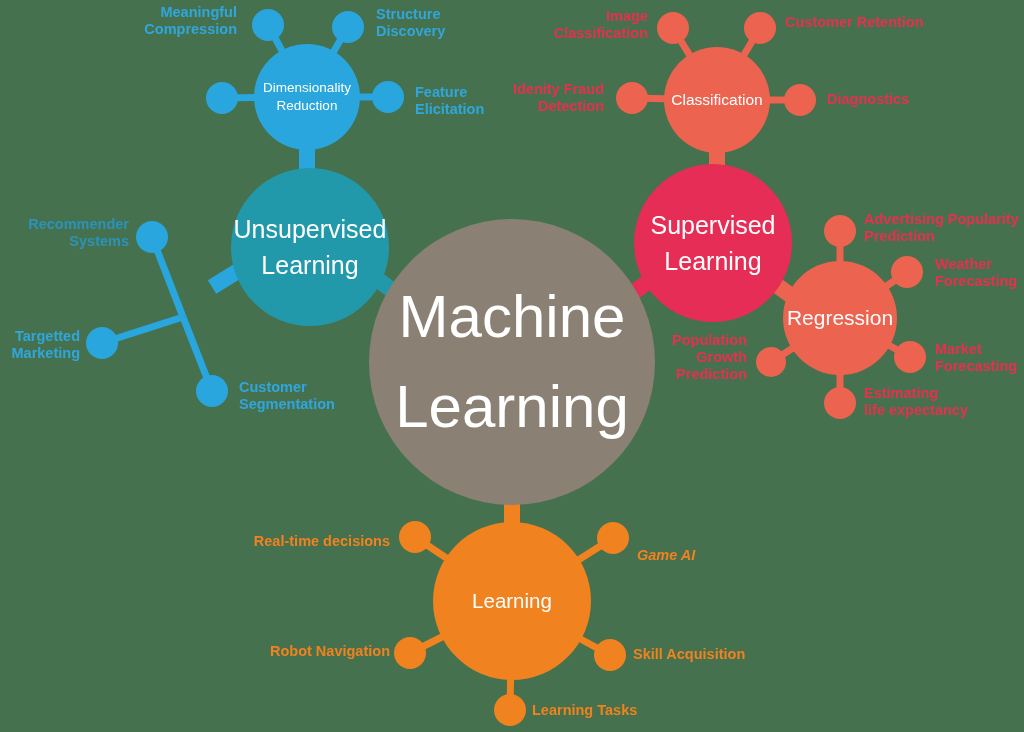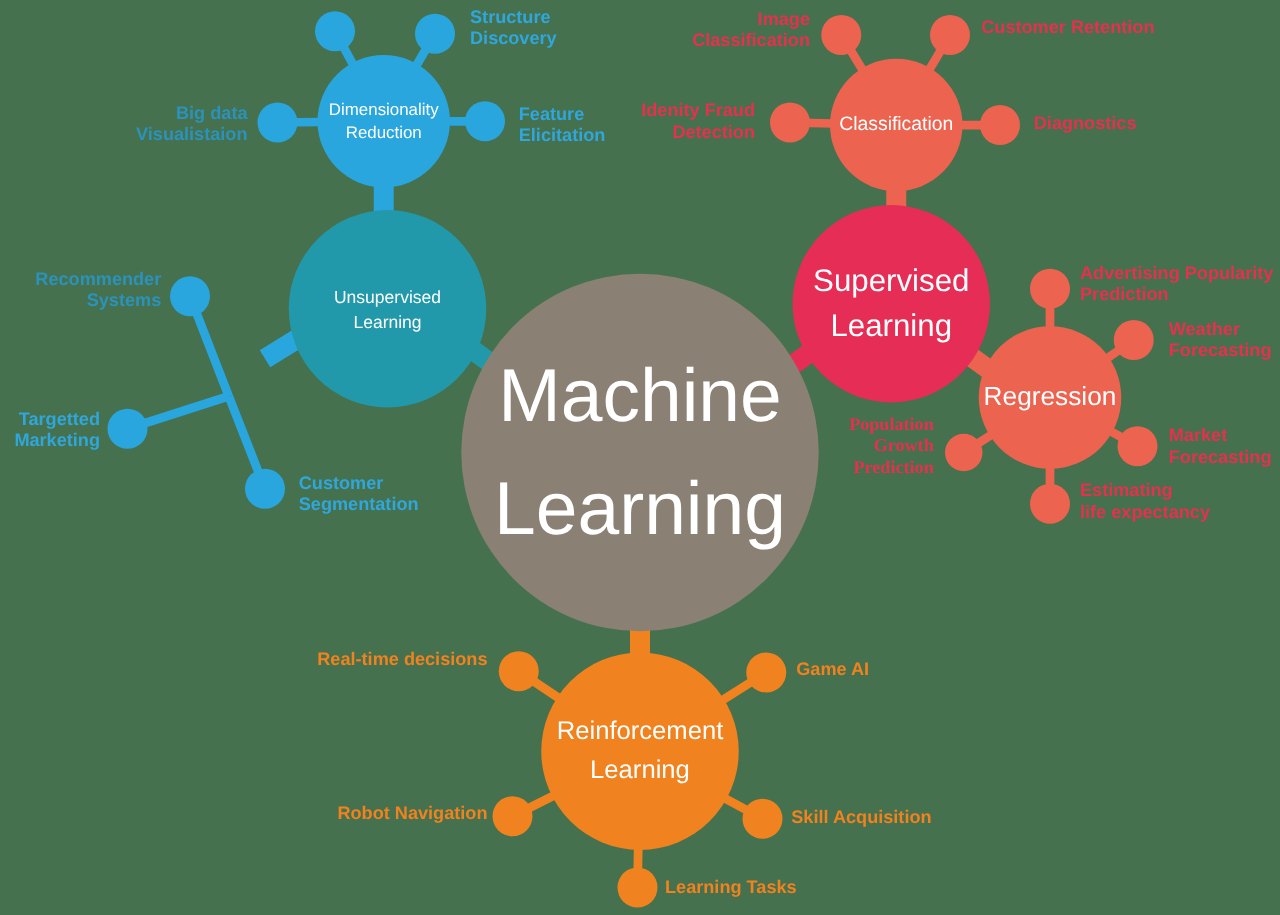--- a/index.html
+++ b/index.html
@@ -114,46 +114,45 @@
     <div>Dimensionality</div>
     <div>Reduction</div>
   </div>
   <div class="bubble" style="left:664px;top:47px;width:106px;height:106px;background:var(--salmon);font-size:15.5px;">
     <div>Classification</div>
   </div>
   <div class="bubble" style="left:783px;top:261px;width:114px;height:114px;background:var(--salmon);font-size:21px;">
     <div>Regression</div>
   </div>
 
-  <div class="bubble" style="left:231px;top:168px;width:158px;height:158px;background:var(--teal);font-size:14px;line-height:1.45;">
+  <div class="bubble" style="left:231px;top:168px;width:158px;height:158px;background:var(--teal);font-size:25px;line-height:1.45;">
     <div>Unsupervised</div>
     <div>Learning</div>
   </div>
   <div class="bubble" style="left:634px;top:164px;width:158px;height:158px;background:var(--crimson);font-size:25px;line-height:1.45;">
     <div>Supervised</div>
     <div>Learning</div>
   </div>
   <div class="bubble" style="left:433px;top:522px;width:158px;height:158px;background:var(--orange);font-size:20.5px;line-height:1.5;">
-    <div>Reinforcement</div>
     <div>Learning</div>
   </div>
 
   <div class="bubble" style="left:369px;top:219px;width:286px;height:286px;background:var(--center-circle);font-size:60px;line-height:1.5;">
     <div>Machine</div>
     <div>Learning</div>
   </div>
 
+  <div class="lbl right c-blue" style="right:787px;top:4px;">
+    <div>Meaningful</div>
+    <div>Compression</div>
+  </div>
   <div class="lbl c-blue" style="left:376px;top:6px;">
     <div>Structure</div>
     <div>Discovery</div>
   </div>
-  <div class="lbl right c-teal" style="right:826px;top:83px;">
-    <div>Big data</div>
-    <div>Visualistaion</div>
-  </div>
   <div class="lbl c-blue" style="left:415px;top:84px;">
     <div>Feature</div>
     <div>Elicitation</div>
   </div>
   <div class="lbl right c-teal" style="right:895px;top:216px;">
     <div>Recommender</div>
     <div>Systems</div>
   </div>
   <div class="lbl right c-blue" style="right:944px;top:328px;">
     <div>Targetted</div>
@@ -187,30 +186,30 @@
     <div>Forecasting</div>
   </div>
   <div class="lbl c-red" style="left:935px;top:341px;">
     <div>Market</div>
     <div>Forecasting</div>
   </div>
   <div class="lbl c-red" style="left:864px;top:385px;">
     <div>Estimating</div>
     <div>life expectancy</div>
   </div>
-  <div class="lbl right c-red" style="right:277px;top:332px;font-family:Liberation Serif, serif;">
+  <div class="lbl right c-red" style="right:277px;top:332px;">
     <div>Population</div>
     <div>Growth</div>
     <div>Prediction</div>
   </div>
 
-  <div class="lbl right c-orange" style="right:634px;top:520px;margin-left:46px;">
+  <div class="lbl right c-orange" style="right:634px;top:533px;margin-left:46px;">
     <div>Real-time decisions</div>
   </div>
-  <div class="lbl c-orange" style="left:637px;top:528px;">
+  <div class="lbl c-orange" style="left:637px;top:547px;font-style:italic;">
     <div>Game AI</div>
   </div>
   <div class="lbl right c-orange" style="right:634px;top:643px;">
     <div>Robot Navigation</div>
   </div>
   <div class="lbl c-orange" style="left:633px;top:646px;">
     <div>Skill Acquisition</div>
   </div>
   <div class="lbl c-orange" style="left:532px;top:702px;">
     <div>Learning Tasks</div>

